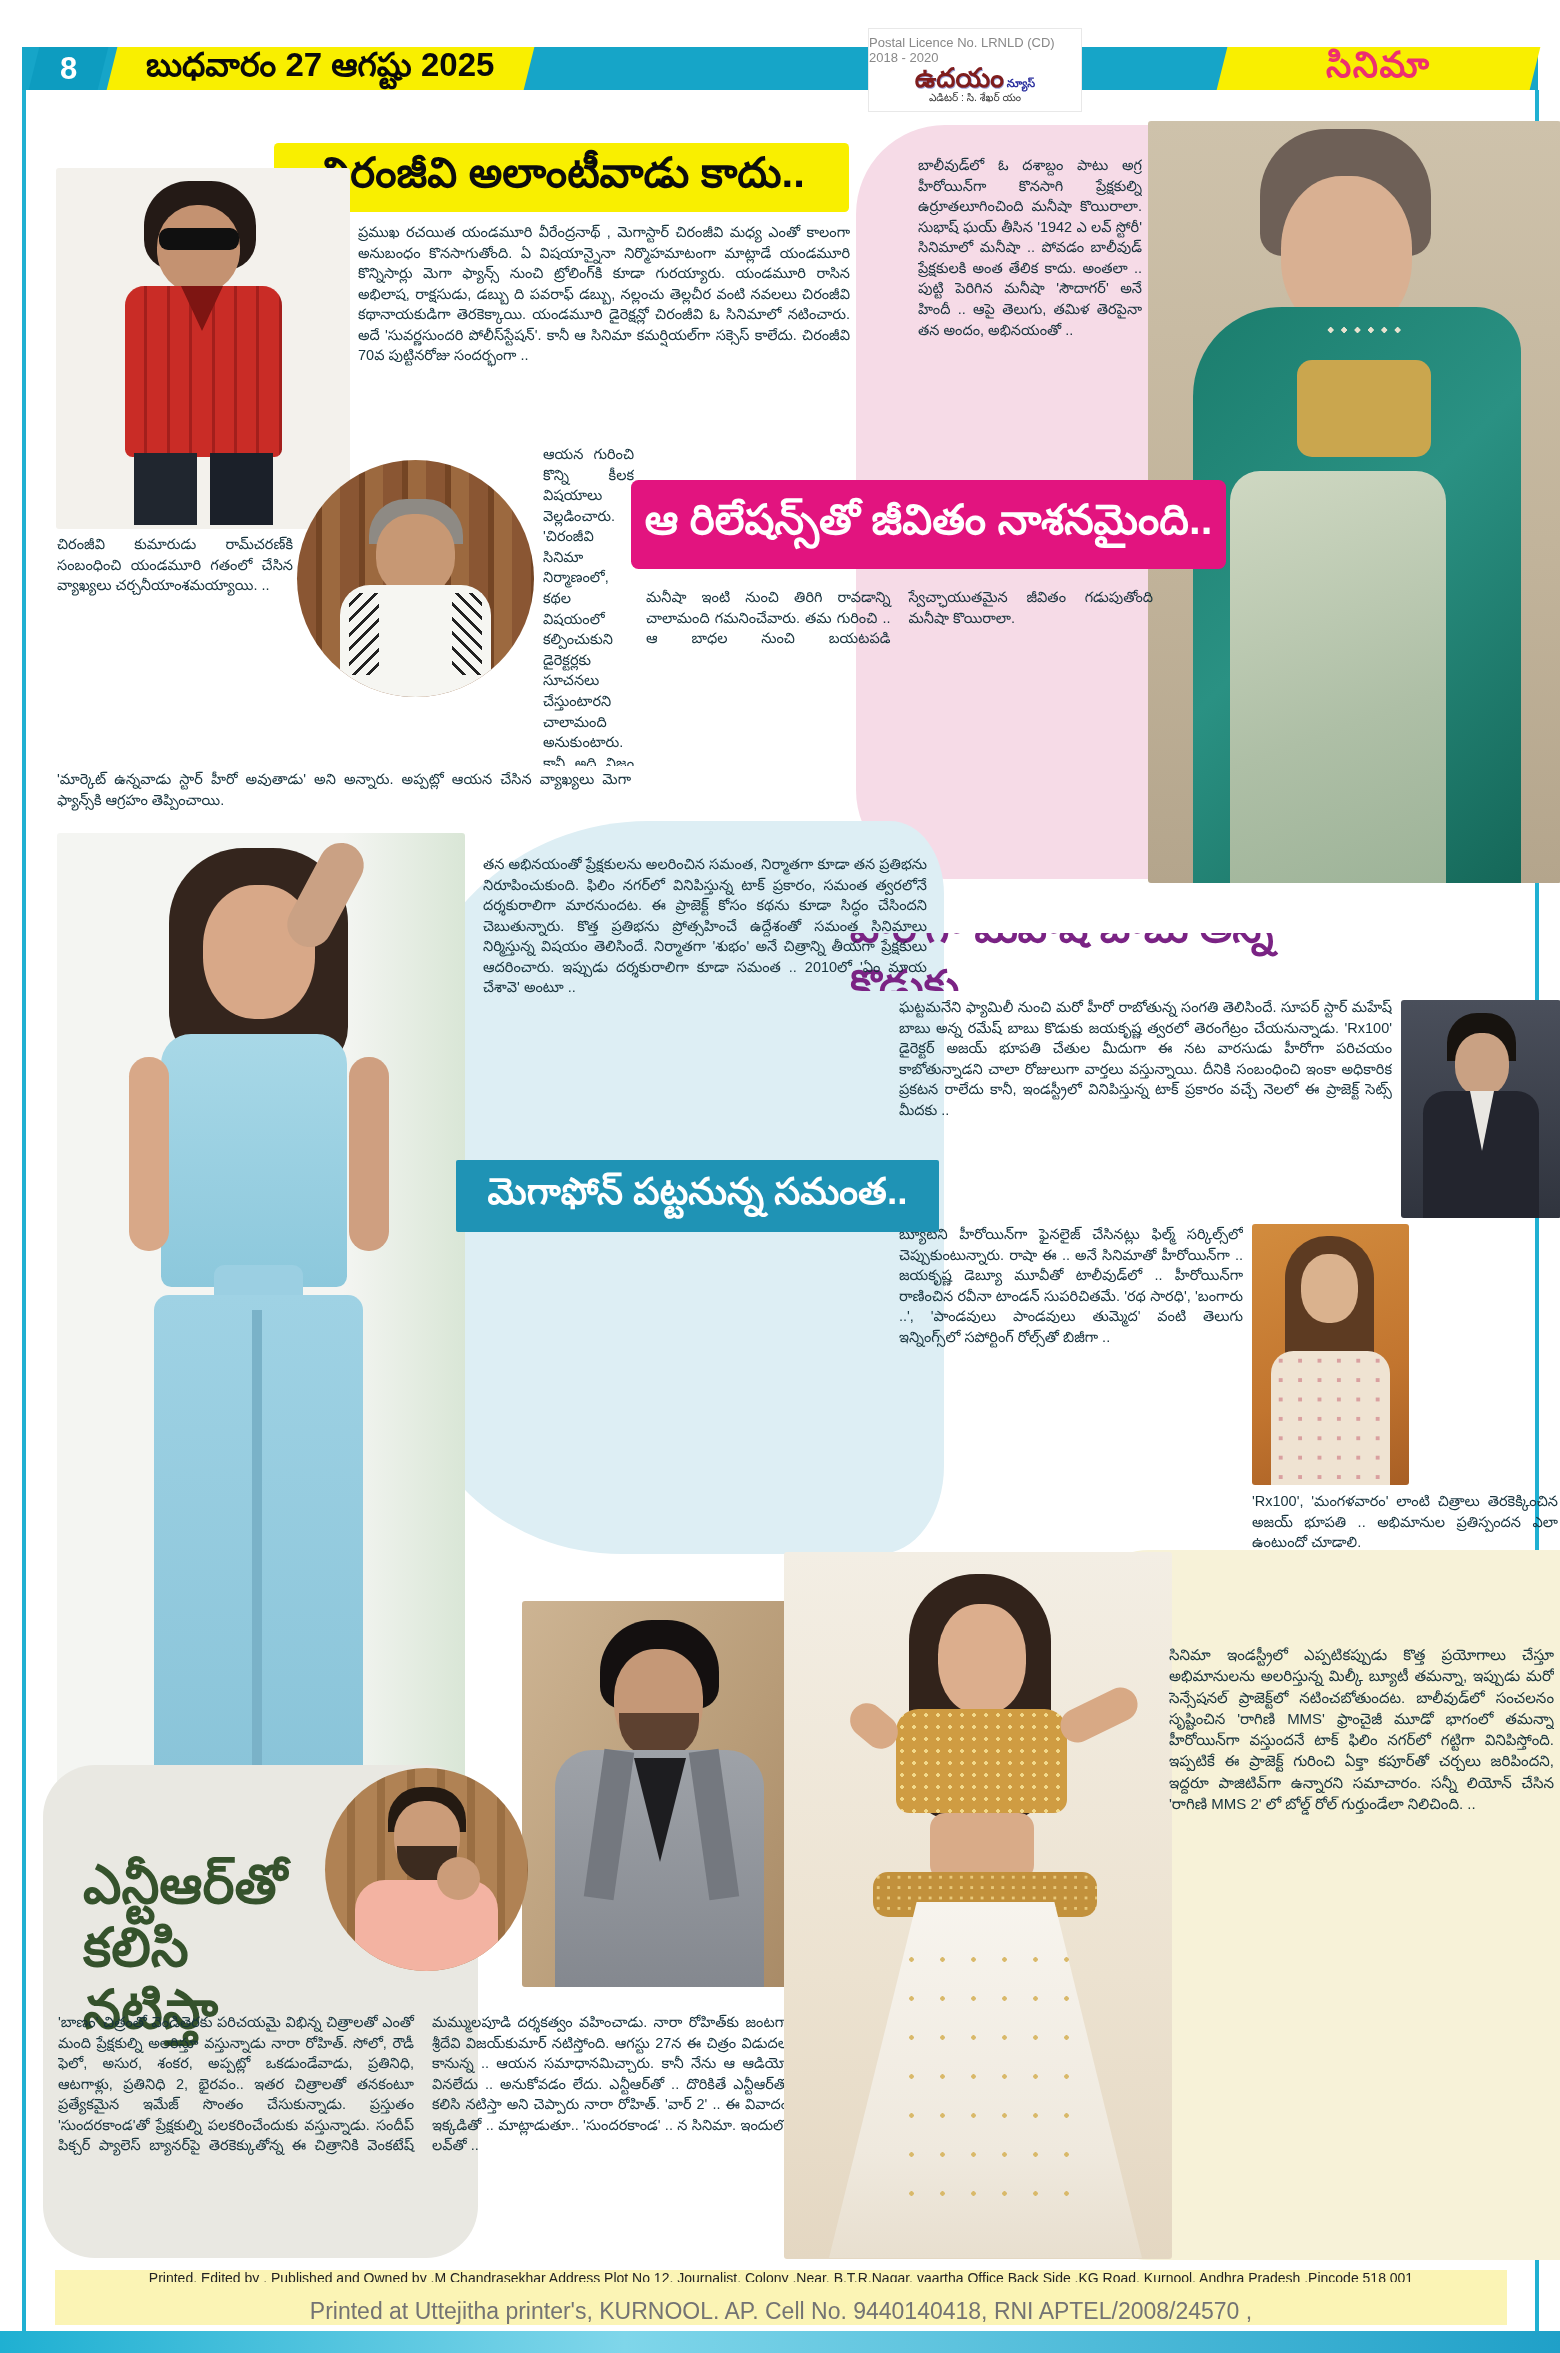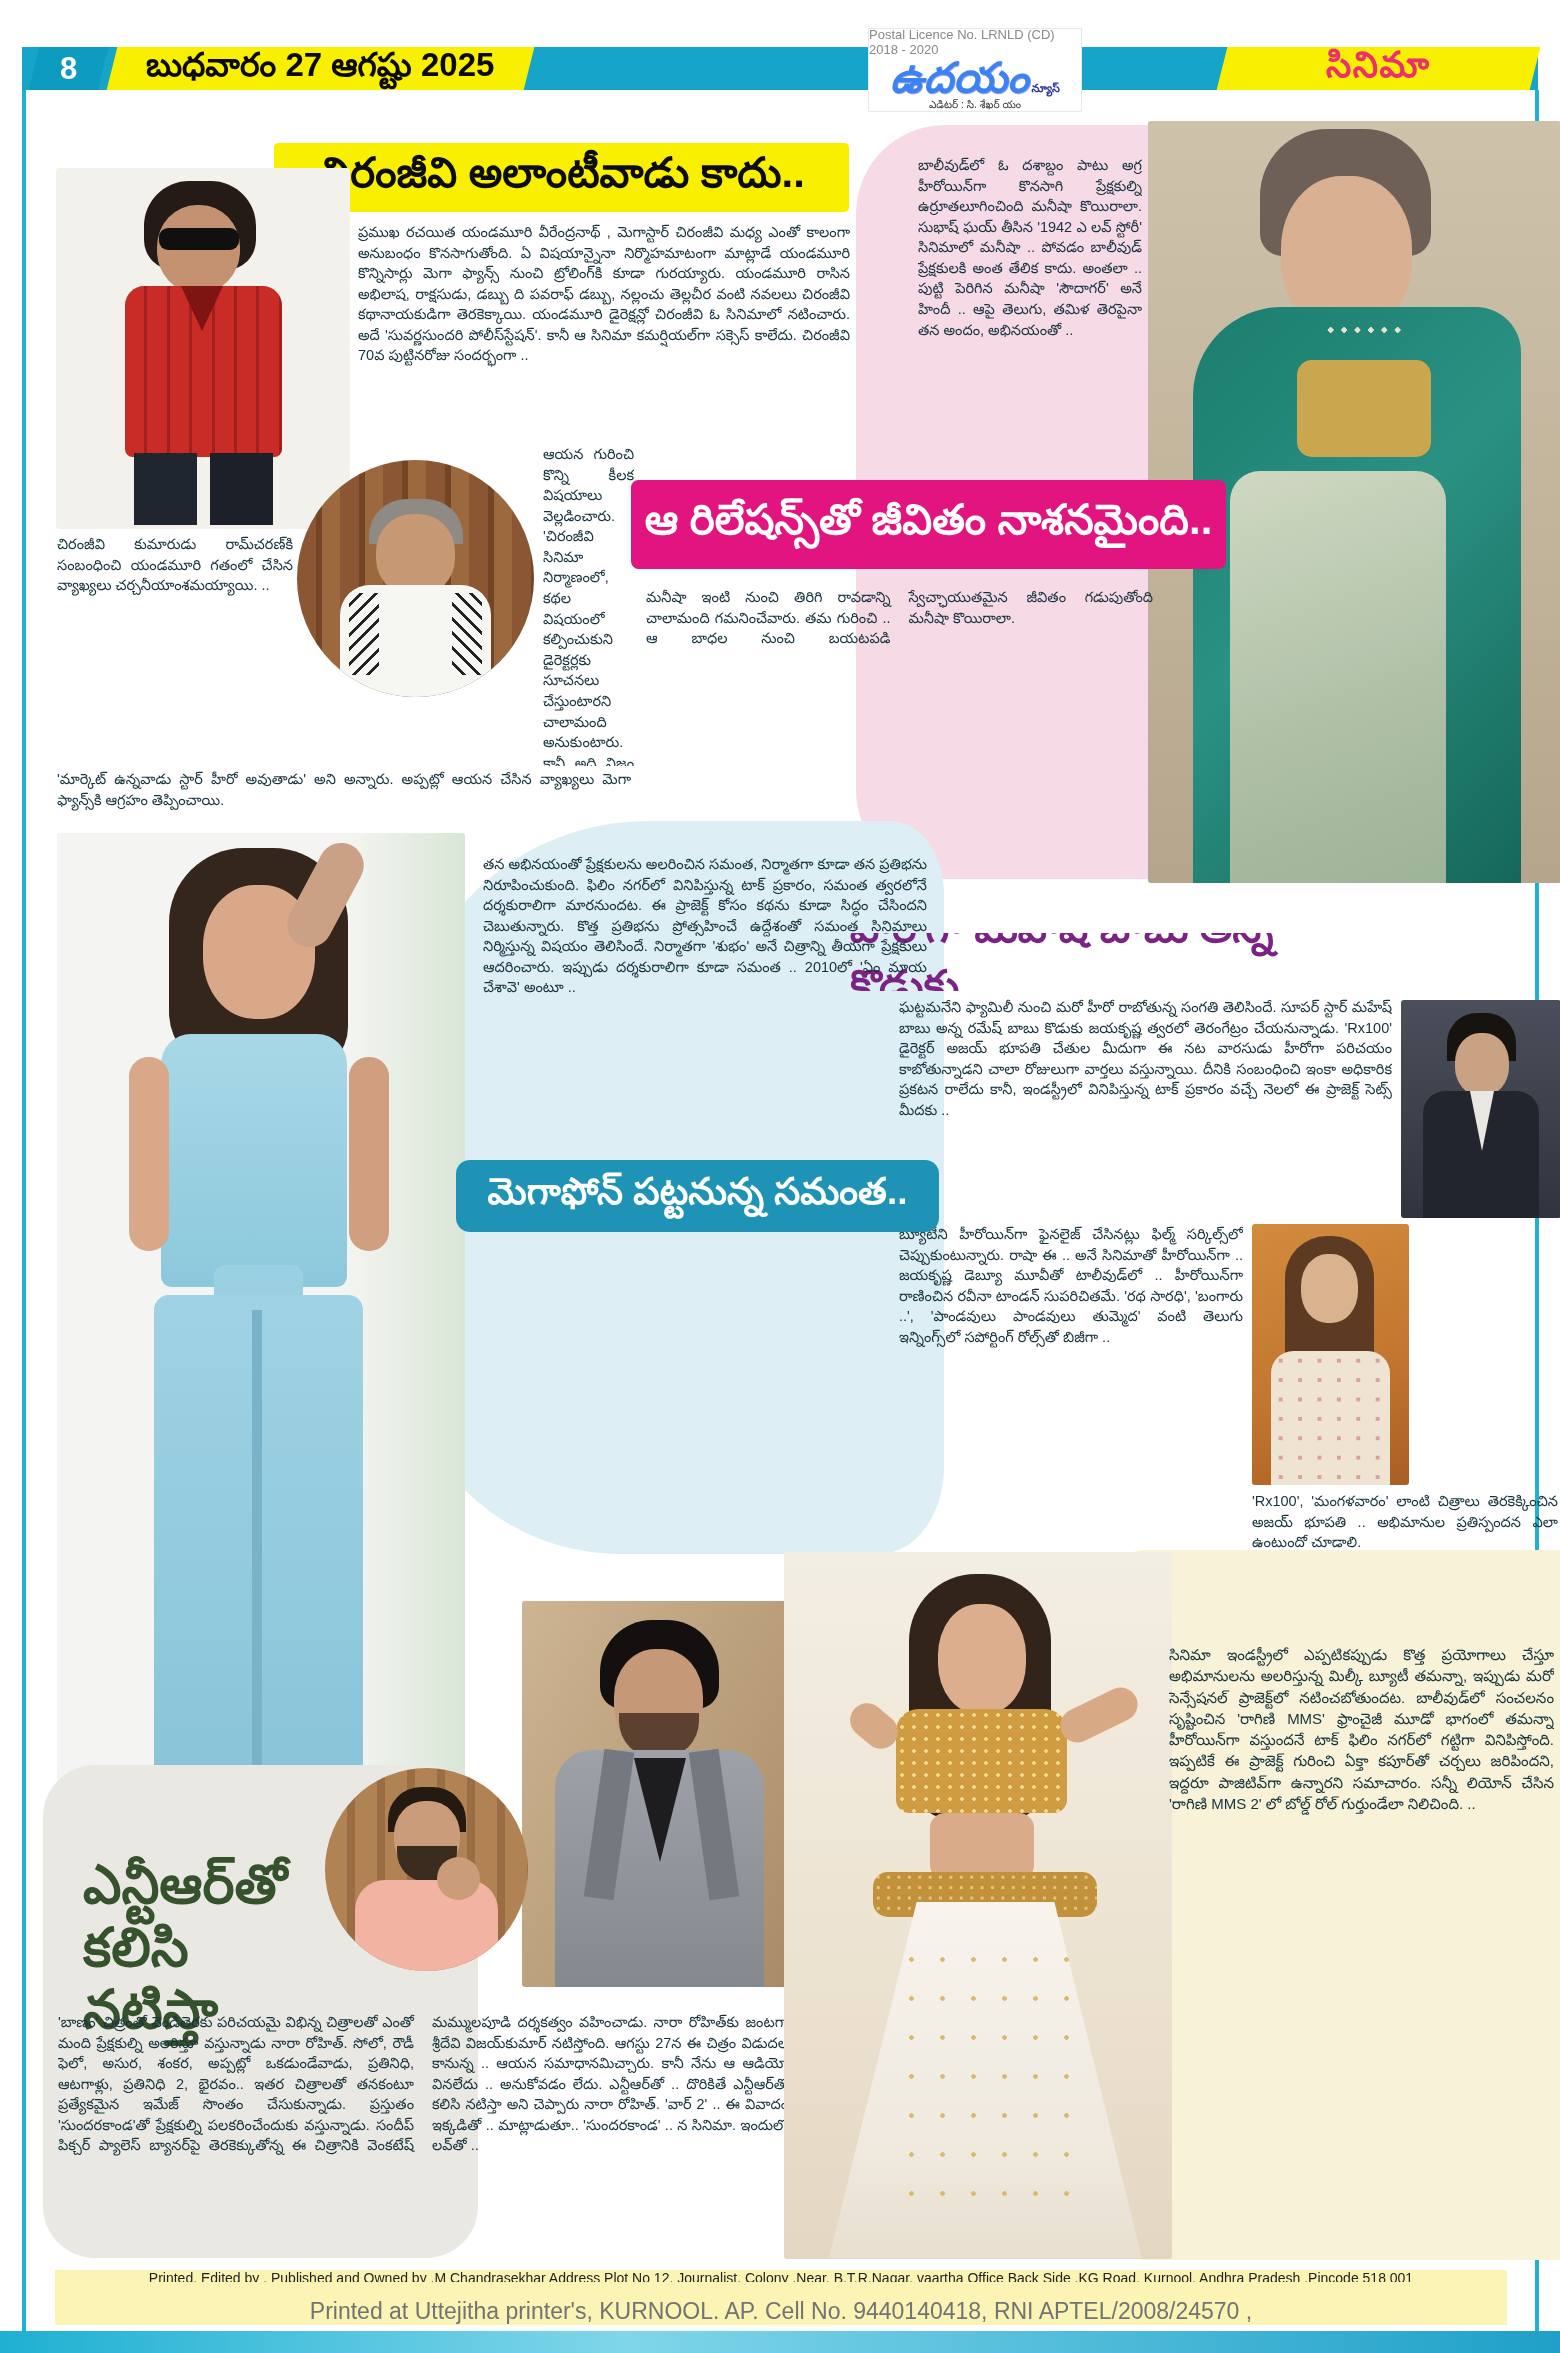--- a/index.html
+++ b/index.html
@@ -12,30 +12,30 @@
   .unskew{transform:skewX(14deg);display:block;}
   .pageno{background:#0d9cc0;color:#fff;font-weight:bold;font-size:31px;
           display:flex;align-items:center;justify-content:center;}
   .datebox{background:#f9ef00;color:#0a0a0a;font-weight:800;font-size:33px;
            display:flex;align-items:center;justify-content:center;}
   .cinemabox{background:#f9ef00;color:#ed2f70;font-weight:800;font-size:36px;
              display:flex;align-items:center;justify-content:center;letter-spacing:1.5px;}
   .logobox{background:#ffffff;display:flex;flex-direction:column;align-items:center;justify-content:center;
            border:0.7px solid #e8e8e8;}
   .logo-license{font-size:13px;color:#888;}
-  .logo-main{font-size:42px;font-weight:800;color:#3b82f6;line-height:1.0;
-             text-shadow:0.7px 0.7px 0 #9aa0d8;font-style:italic;}
+  .logo-main{font-size:27px;font-weight:800;color:#7f1d1d;line-height:1.0;
+             text-shadow:0.7px 0.7px 0 #9aa0d8;}
   .logo-sub{font-size:11.2px;color:#2a2f9e;font-weight:bold;}
   .logo-editor{font-size:10.4px;color:#333;}
   
   .hl{display:flex;align-items:center;justify-content:center;font-weight:800;overflow:hidden;}
   .hl1{background:#f9ef00;color:#0c0c0c;font-size:42px;border-radius:4.5px;}
   .hl2{background:#e2147f;color:#ffffff;font-size:42px;border-radius:7.5px;}
   .hl3{color:#7a2384;font-size:41px;justify-content:flex-start;}
-  .hl4{background:#1f93b5;color:#ffffff;font-size:37px;border-radius:14px;}
+  .hl4{background:#1f93b5;color:#ffffff;font-size:37px;border-radius:2px;}
   .hl5{color:#35522c;font-size:54px;line-height:1.16;font-weight:800;}
   .hl6{color:#b5331d;font-size:42px;justify-content:flex-start;}
   
   .bt{font-size:14.5px;line-height:1.42;text-align:justify;color:#16323c;overflow:hidden;}
   .bt.cols2{column-count:2;column-gap:18px;}
   .blob{position:absolute;}
   .blob-pink{background:#f6dbe7;border-radius:89px 0 0 89px;}
   .blob-blue{background:#ddeef4;border-radius:45% 10% 12% 40%/32% 10% 12% 28%;}
   .blob-grey{background:#e9e8e2;border-radius:52px;}
   .blob-cream{background:#f7f2d8;border-radius:67px 0 0 67px;}

